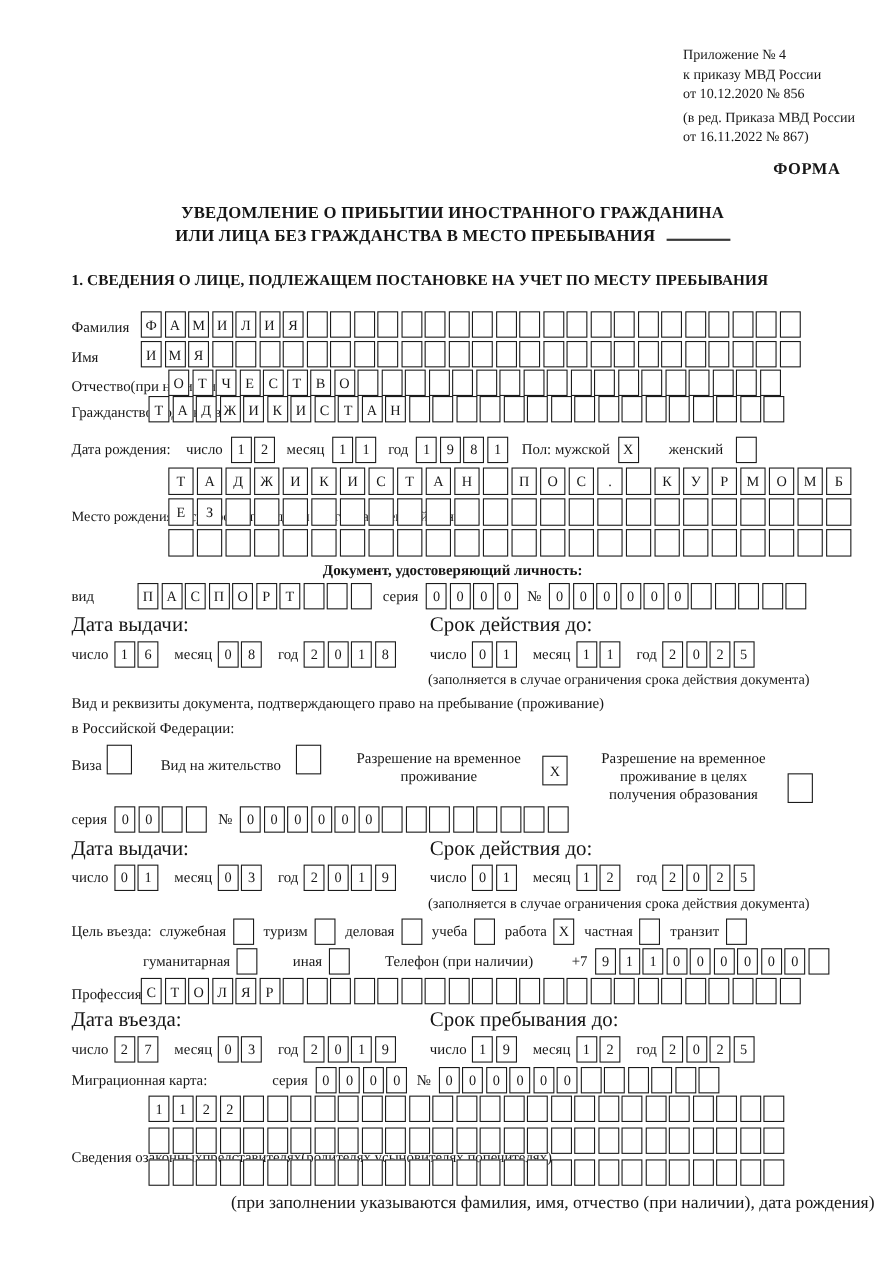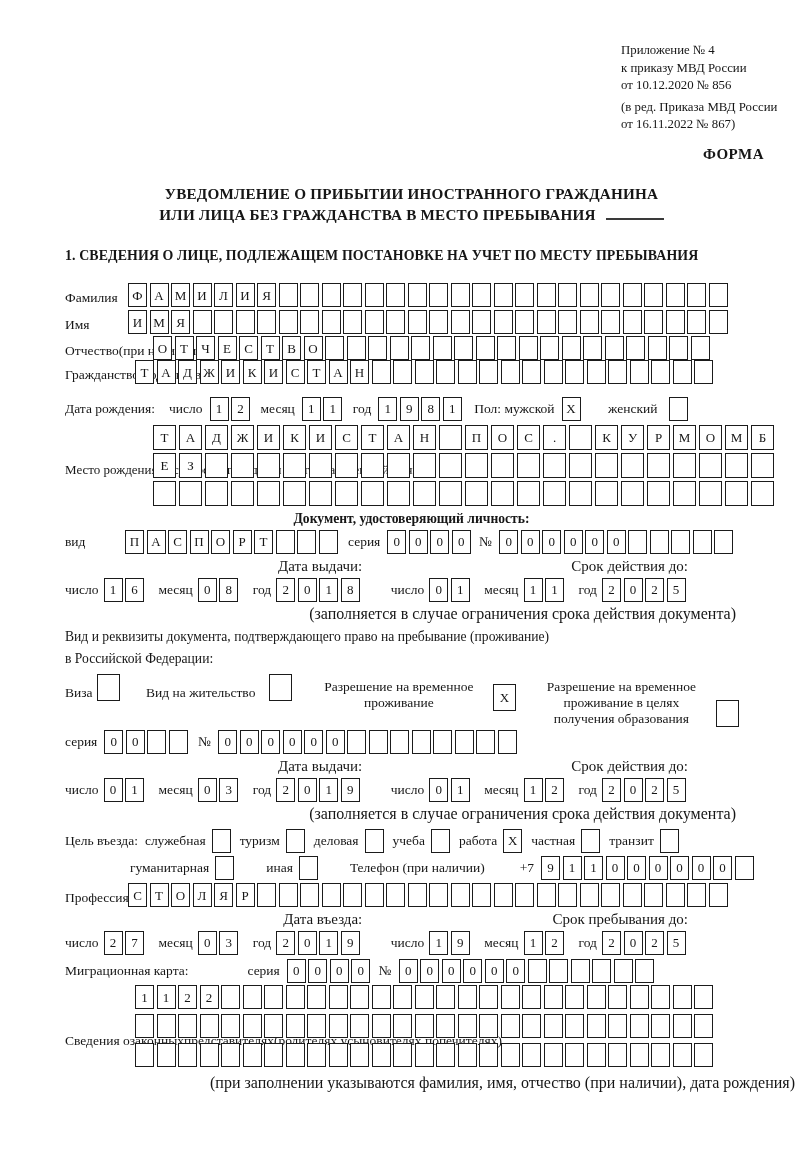--- a/index.html
+++ b/index.html
@@ -22,25 +22,25 @@
   .w63{width:63px}.w70{width:70px}.w88{width:88px}
   .mt3{margin-top:3px}.mt4{margin-top:4px}.mt6{margin-top:6px}.mt8{margin-top:8px}.mt13{margin-top:13px}
   .inlrow{display:flex;align-items:center;white-space:nowrap;font-size:13.5px}
   .inlrow .lbl{margin-right:7px}
   .stack{display:flex;flex-direction:column}
   .brows .boxrow{margin-bottom:3px}
   .dochead{text-align:center;font-weight:bold;font-size:13.6px;margin-top:2px}
   .dates{display:flex;justify-content:space-between;margin-top:4px}
   .dgroup{display:inline-block}
   .dgroup.right{margin-right:70px}
-  .dhead{text-align:right;font-size:15px;margin-bottom:3px}
+  .dhead{text-align:left;font-size:19px;margin-bottom:3px}
   .dfields{display:flex;align-items:center;white-space:nowrap;font-size:13.5px}
   .dfields .dlabel{margin-right:5px}
   .dfields .sep{margin-left:12px}
-  .dnote{text-align:right;padding-right:22px;font-size:16px;margin-top:3px}
+  .dnote{text-align:right;padding-right:22px;font-size:13px;margin-top:3px}
   .intro{font-size:13.6px;margin-top:6px}
   .optrow{display:flex;align-items:flex-start;margin-top:7px;font-size:13.5px}
   .opt{display:flex;align-items:flex-end}
   .opt .olabel{padding-top:5px}
   .opt .center{text-align:center;line-height:16px}
   .popt{display:flex;align-items:center}
   .popt .cbox{margin-left:6px;margin-right:0}
   .note-c{font-size:16px;margin-top:7px;padding-left:75px}
 </style>
 </head>

